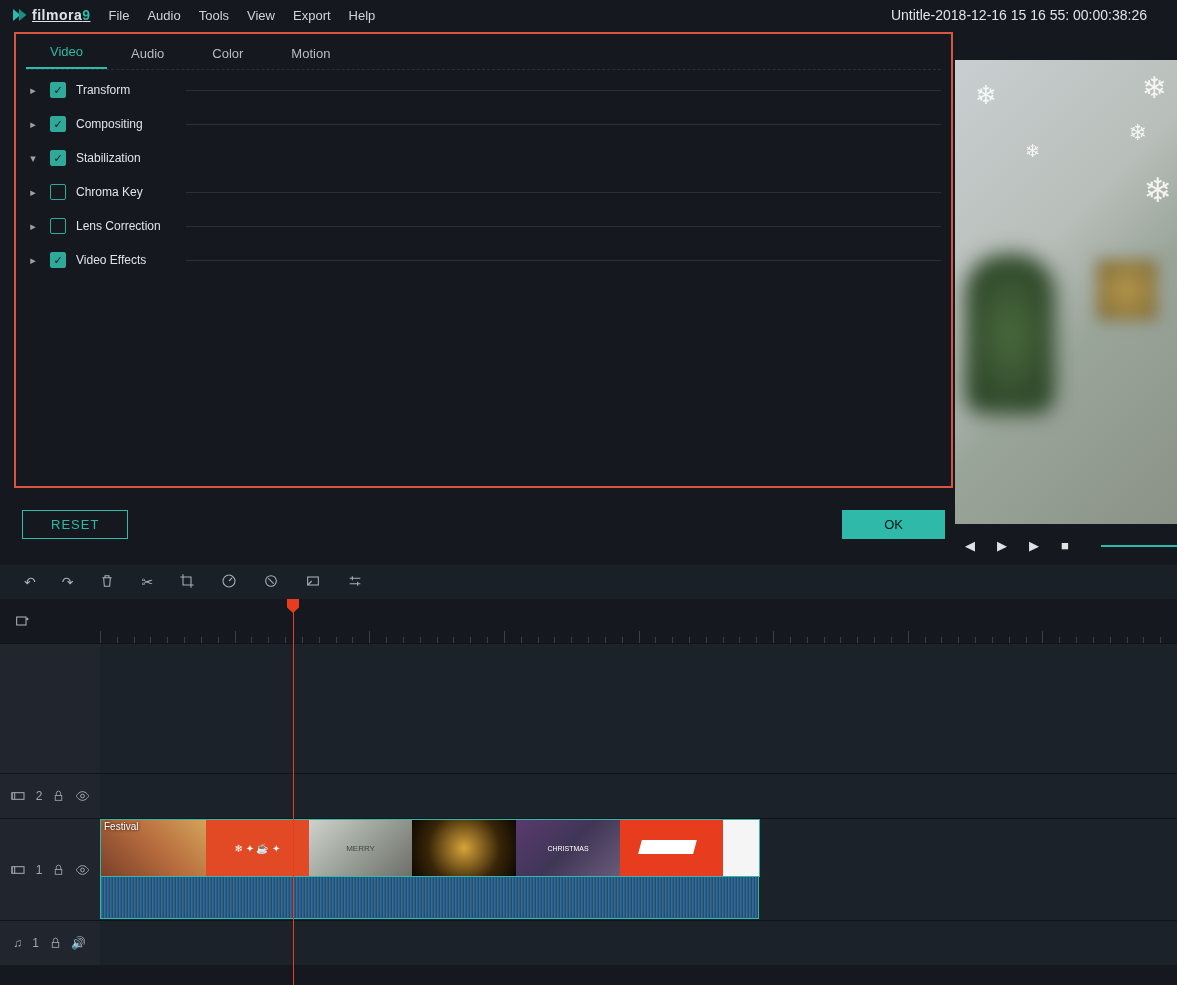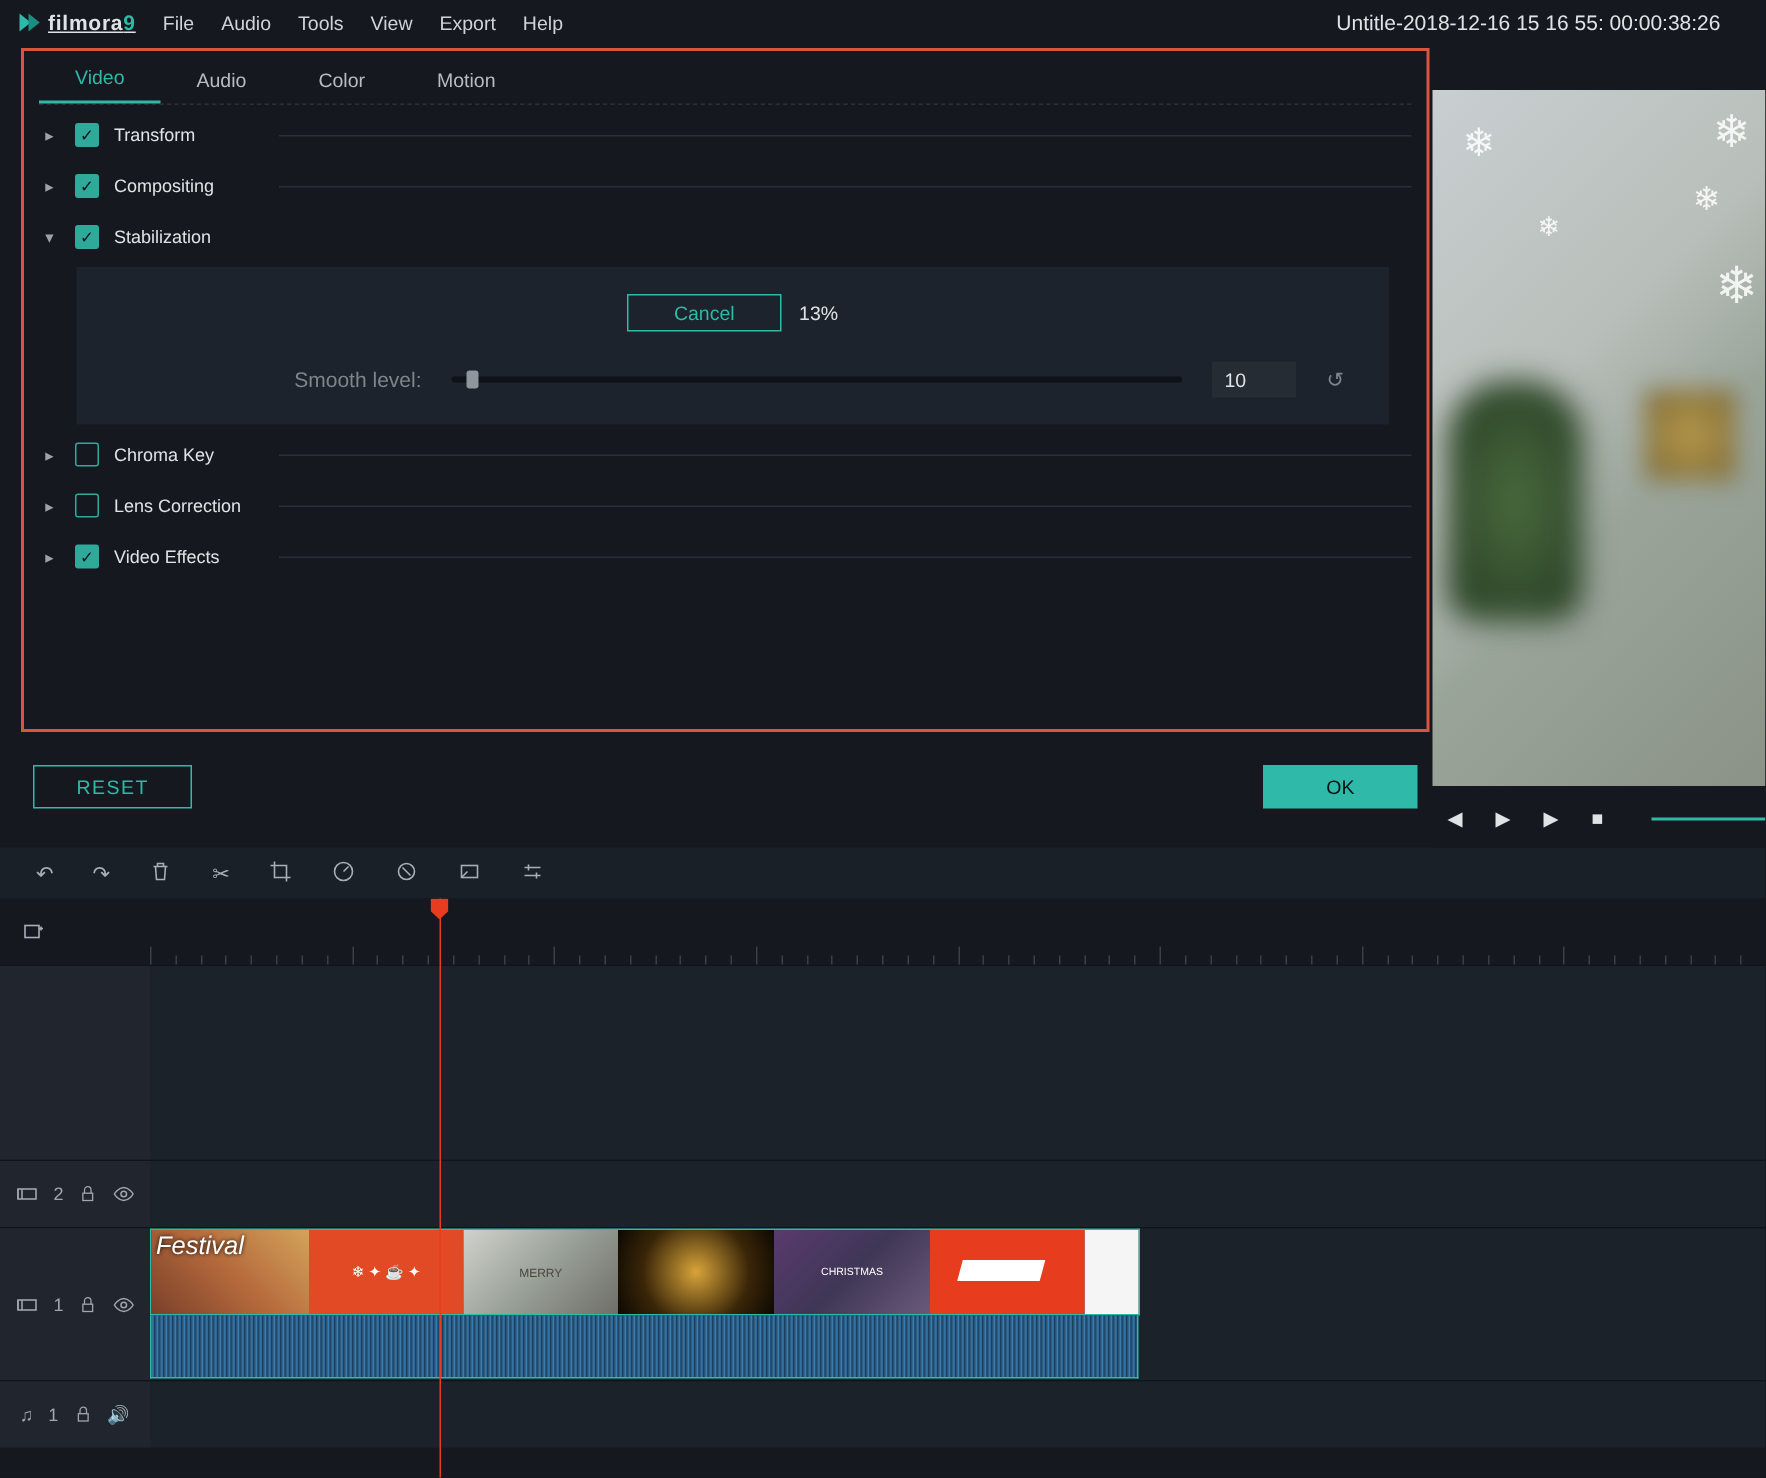--- a/index.html
+++ b/index.html
@@ -77,21 +77,21 @@
 .playhead-head { position:absolute; left:-6px; top:0; width:12px; height:14px; background:#e73c1e; clip-path: polygon(0 0,100% 0,100% 60%,50% 100%,0 60%); }
 
 .tracks { background:#1b222a; }
 .track { height:80px; display:flex; border-top:1px solid #0f131a; }
 .track.small { height:45px; }
 .track-head { width:100px; background:#21262e; display:flex; align-items:center; justify-content:center; gap:10px; color:#a0a6ad; font-size:12px; }
 .track-body { flex:1; position:relative; background:#1b222a; }
 
 .clip-strip { position:absolute; left:0; top:0; height:58px; display:flex; border:1px solid #2fb9a8; }
 .clip { height:56px; background-size:cover; background-position:center; }
-.clip-label { position:absolute; left:4px; top:2px; color:#fff; font-size:17px; text-shadow:0 0 3px #000; z-index:2;font-style:italic; }
+.clip-label { position:absolute; left:4px; top:2px; color:#fff; font-size:10px; text-shadow:0 0 3px #000; z-index:2; }
 .c1{ width:105px; background:linear-gradient(45deg,#7a402a,#b56a3c,#d4a35a); }
 .c2{ width:103px; background:linear-gradient(#e14a24,#e14a24); position:relative; }
 .c2::after{content:"❄ ✦ ☕ ✦"; position:absolute; inset:0; display:flex; align-items:center; justify-content:center; color:#fff; font-size:10px;}
 .c3{ width:103px; background:linear-gradient(135deg,#cfd2cc,#9aa198,#6e6f68); position:relative;}
 .c3::after{content:"MERRY"; position:absolute; inset:0; display:flex; align-items:center; justify-content:center; color:#4a463e; font-size:8px;}
 .c4{ width:104px; background:radial-gradient(circle,#d8a43a 0%,#3a2608 60%,#0c0803 100%); }
 .c5{ width:104px; background:linear-gradient(135deg,#5a3a6e,#3f3656,#6a5a7a); position:relative;}
 .c5::after{content:"CHRISTMAS"; position:absolute; inset:0; display:flex; align-items:center; justify-content:center; color:#fff; font-size:7px;}
 .c6{ width:103px; background:#e73c1e; position:relative;}
 .c6::after{content:""; position:absolute; left:20px; top:20px; width:55px; height:14px; background:#fff; transform:skewX(-15deg);}
@@ -149,34 +149,20 @@
           <span class="sec-label">Compositing</span>
         </div>
       </div>
 
       <div class="section">
         <div class="section-row">
           <span class="chev">▾</span>
           <span class="cb checked">✓</span>
           <span class="sec-label">Stabilization</span>
         </div>
-        <div class="stab-body">
-          <div class="stab-top">
-            <button class="btn-outline">Cancel</button>
-            <span class="pct">13%</span>
-          </div>
-          <div class="stab-row">
-            <span class="stab-lbl">Smooth level:</span>
-            <div class="slider">
-                <div class="slider-thumb"></div>
-              </div>
-            <div class="num-box">10</div>
-            <span class="reset-ico">↺</span>
-          </div>
-        </div>
       </div>
 
       <div class="section">
         <div class="section-row sep">
           <span class="chev">▸</span>
           <span class="cb unchecked"></span>
           <span class="sec-label">Chroma Key</span>
         </div>
       </div>
 

